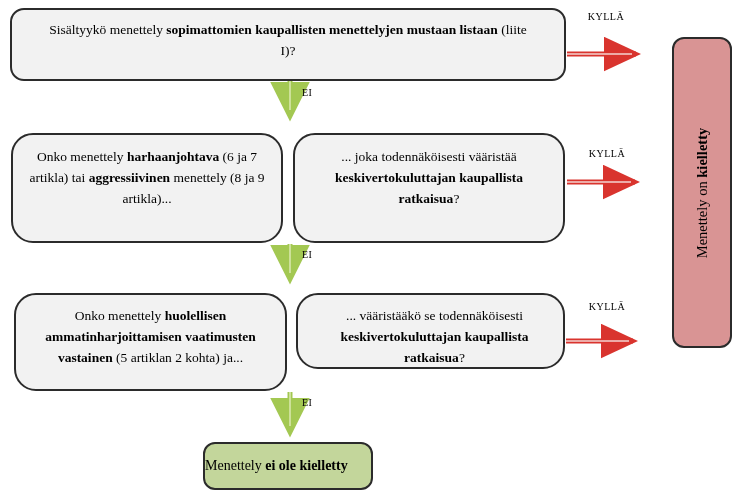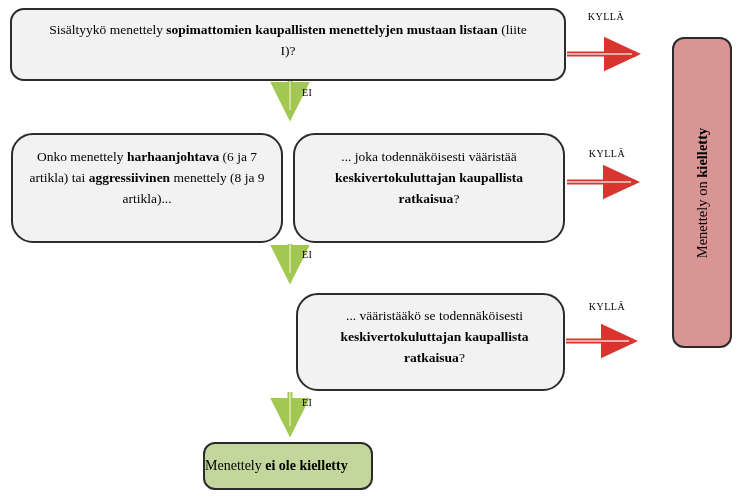--- a/index.html
+++ b/index.html
@@ -12,21 +12,21 @@
     background:var(--question-box-fill,#f2f2f2);
     border:2px solid var(--border,#2b2b2b);
     display:flex;flex-direction:column;align-items:center;justify-content:flex-start;
     text-align:center;font-size:13.5px;line-height:1.55;
   }
   .qbox p{margin:0;}
   .box-q1{left:10px;top:8px;width:556px;height:73px;border-radius:14px;padding:10px 30px 0 30px;}
   .box-q2a{left:11px;top:133px;width:272px;height:110px;border-radius:22px;padding:12px 16px 12px 16px;}
   .box-q2b{left:293px;top:133px;width:272px;height:110px;border-radius:22px;padding:12px 16px 0 16px;}
   .box-q3a{left:14px;top:293px;width:273px;height:98px;border-radius:22px;padding:11px 16px 0 16px;}
-  .box-q3b{left:296px;top:293px;width:269px;height:98px;border-radius:22px;padding:11px 16px 0 24px;}
+  .box-q3b{left:296px;top:293px;width:269px;height:76px;border-radius:22px;padding:11px 16px 0 24px;}
   .vbox{
     position:absolute;left:672px;top:37px;width:60px;height:311px;box-sizing:border-box;
     background:var(--forbidden-box-fill,#d99494);
     border:2px solid var(--border,#2b2b2b);border-radius:12px;
   }
   .vtext{
     position:absolute;left:50%;top:50%;
     transform:translate(-50%,-50%) rotate(-90deg);
     white-space:nowrap;font-size:14.5px;
   }
@@ -103,20 +103,23 @@
   </div>
 
   <div class="qbox box-q2a">
     <p><span>Onko menettely </span><b>harhaanjohtava</b><span> (6 ja 7 artikla) tai </span><b>aggressiivinen</b><span> menettely (8 ja 9 artikla)...</span></p>
   </div>
 
   <div class="qbox box-q2b">
     <p><span>... joka todennäköisesti vääristää </span><b>keskivertokuluttajan kaupallista ratkaisua</b><span>?</span></p>
   </div>
 
+  <div class="qbox box-q3a">
+    <p><span>Onko menettely </span><b>huolellisen ammatinharjoittamisen vaatimusten vastainen</b><span> (5 artiklan 2 kohta) ja...</span></p>
+  </div>
 
   <div class="qbox box-q3b">
     <p><span>... vääristääkö se todennäköisesti </span><b>keskivertokuluttajan kaupallista ratkaisua</b><span>?</span></p>
   </div>
 
   <div class="vbox">
     <span class="vtext"><span>Menettely on </span><b>kielletty</b></span>
   </div>
 
   <div class="abox">

